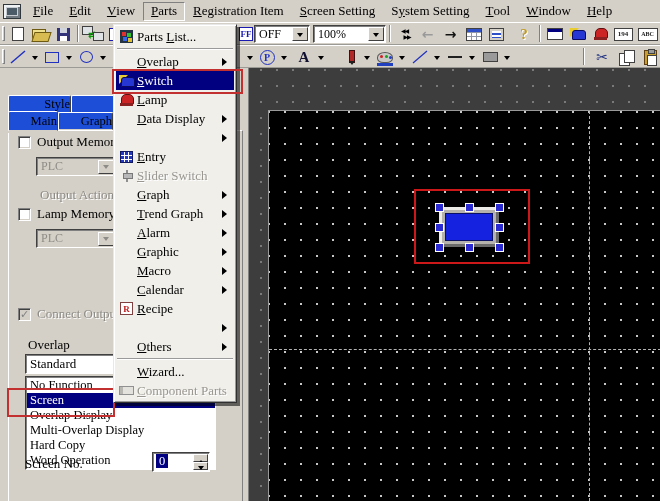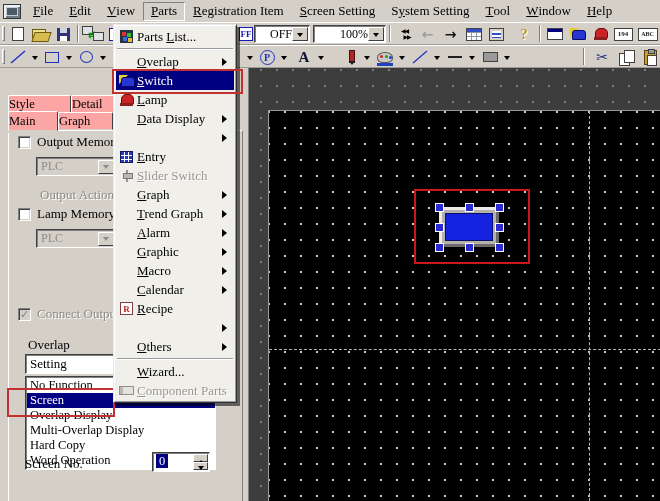--- a/index.html
+++ b/index.html
@@ -20,21 +20,21 @@
   
   .toolbar { left:0; width:660px; height:23px; background:#d4d0c8; border-top:1px solid #fff; border-bottom:1px solid #9c9a94; }
   #tb1 { top:22px; } #tb2 { top:45px; }
   .grip { top:3px; width:3px; height:15px; border:1px solid; border-color:#fff #808080 #808080 #fff; }
   .vsep { top:2px; width:2px; height:17px; border-left:1px solid #808080; border-right:1px solid #fff; }
   .tbtn { top:1px; height:20px; display:flex; align-items:center; justify-content:center; }
   .dd { top:1px; width:11px; height:20px; display:flex; align-items:center; justify-content:center; }
   .dd::after { content:""; border:3px solid transparent; border-top:4px solid #000; margin-top:4px; }
   .combo { top:2px; height:18px; background:#fff; border:1px solid; border-color:#404040 #fff #fff #404040;
            box-shadow:inset 1px 1px 0 #808080; display:flex; align-items:center; }
-  .combo .txt { flex:1; padding-left:4px; font-size:12px; line-height:12px;text-align:right; }
+  .combo .txt { flex:1; padding-left:4px; font-size:12px; line-height:12px; }
   .cbtn { width:16px; height:14px; margin-right:1px; background:#d4d0c8; border:1px solid; border-color:#fff #404040 #404040 #fff;
           display:flex; align-items:center; justify-content:center; }
   .cbtn::after { content:""; border:3px solid transparent; border-top:4px solid #000; margin-top:4px; }
 
   
   .i-new { width:12px; height:14px; background:#fff; border:1px solid #404040; }
   .i-open { width:17px; height:11px; position:relative; }
   .i-open::before { content:""; position:absolute; left:0; top:0; width:12px; height:10px; background:#efe08e; border:1px solid #6e5a10; }
   .i-open::after { content:""; position:absolute; left:1px; top:3px; width:15px; height:8px; background:#d8bc52; border:1px solid #6e5a10; transform:skewX(-18deg); }
   .i-save { width:13px; height:13px; background:#33337a; position:relative; }
@@ -109,22 +109,22 @@
   .i-slider::after { content:""; position:absolute; left:3px; top:3px; width:8px; height:4px; background:#b8b8b8; border:1px solid #787878; }
   .i-recipe { width:13px; height:13px; background:#fff; border:1px solid #804040; display:flex; align-items:center; justify-content:center; }
   .i-recipe span { color:#c02020; font-weight:bold; font-size:9px; font-family:"Liberation Serif",serif; }
   .i-comp { width:15px; height:9px; background:#e4e2dc; border:1px solid #909090; box-shadow:inset 3px 0 0 #b8b6b0; }
 
   
   .redbox { position:absolute; border:2px solid #c23030; pointer-events:none; }
 
   
   #panel { left:0; top:68px; width:248px; height:433px; background:#d4d0c8; }
-  .tab { position:absolute; height:18px; background:#fca5a5; border:1px solid; border-color:#fff #404040 #d4d0c8 #fff;
-         border-radius:2px 2px 0 0; display:flex; align-items:center; justify-content:flex-start; font-size:12.5px; }
+  .tab { position:absolute; height:18px; background:#1d4ed8; border:1px solid; border-color:#fff #404040 #d4d0c8 #fff;
+         border-radius:2px 2px 0 0; display:flex; align-items:center; justify-content:flex-end; font-size:12.5px; }
   .tab.active { height:20px; z-index:3; box-shadow:0 2px 0 #d4d0c8; }
   .page { left:8px; top:62px; width:235px; height:371px; border-top:1px solid #fff; border-left:1px solid #fff; border-right:1px solid #808080; }
   .cbrow { position:absolute; display:flex; align-items:center; height:14px; }
   .cb { width:13px; height:13px; background:#fff; border:1px solid; border-color:#808080 #fff #fff #808080;
         box-shadow:inset 1px 1px 0 #404040, inset -1px -1px 0 #d4d0c8; display:flex; align-items:center; justify-content:center; }
   .cb.dis { background:#d4d0c8; }
   .cb .gly { font-size:11px; font-weight:bold; color:#808080; line-height:11px; }
   .cbrow .cl { margin-left:6px; }
   .graytxt { color:#8e8c86; text-shadow:1px 1px 0 #fff; }
   .pcombo { position:absolute; height:19px; background:#d4d0c8; border:1px solid; border-color:#404040 #fff #fff #404040;
@@ -350,21 +350,21 @@
 
   <div class="cbrow" style="left:18px;top:239px">
     <span class="cb dis">
         <span class="gly">✓</span>
       </span>
     <span class="cl graytxt">Connect Output</span>
   </div>
 
   <div class="abs" style="left:28px;top:269px">Overlap</div>
   <div class="field" style="left:25px;top:286px;width:135px">
-    <span>Setting</span>
+    <span>Standard</span>
   </div>
 
   <div class="listbox">
     <div class="lrow">No Function</div>
     <div class="lrow sel">Screen</div>
     <div class="lrow">Overlap Display</div>
     <div class="lrow">Multi-Overlap Display</div>
     <div class="lrow">Hard Copy</div>
     <div class="lrow">Word Operation</div>
   </div>

